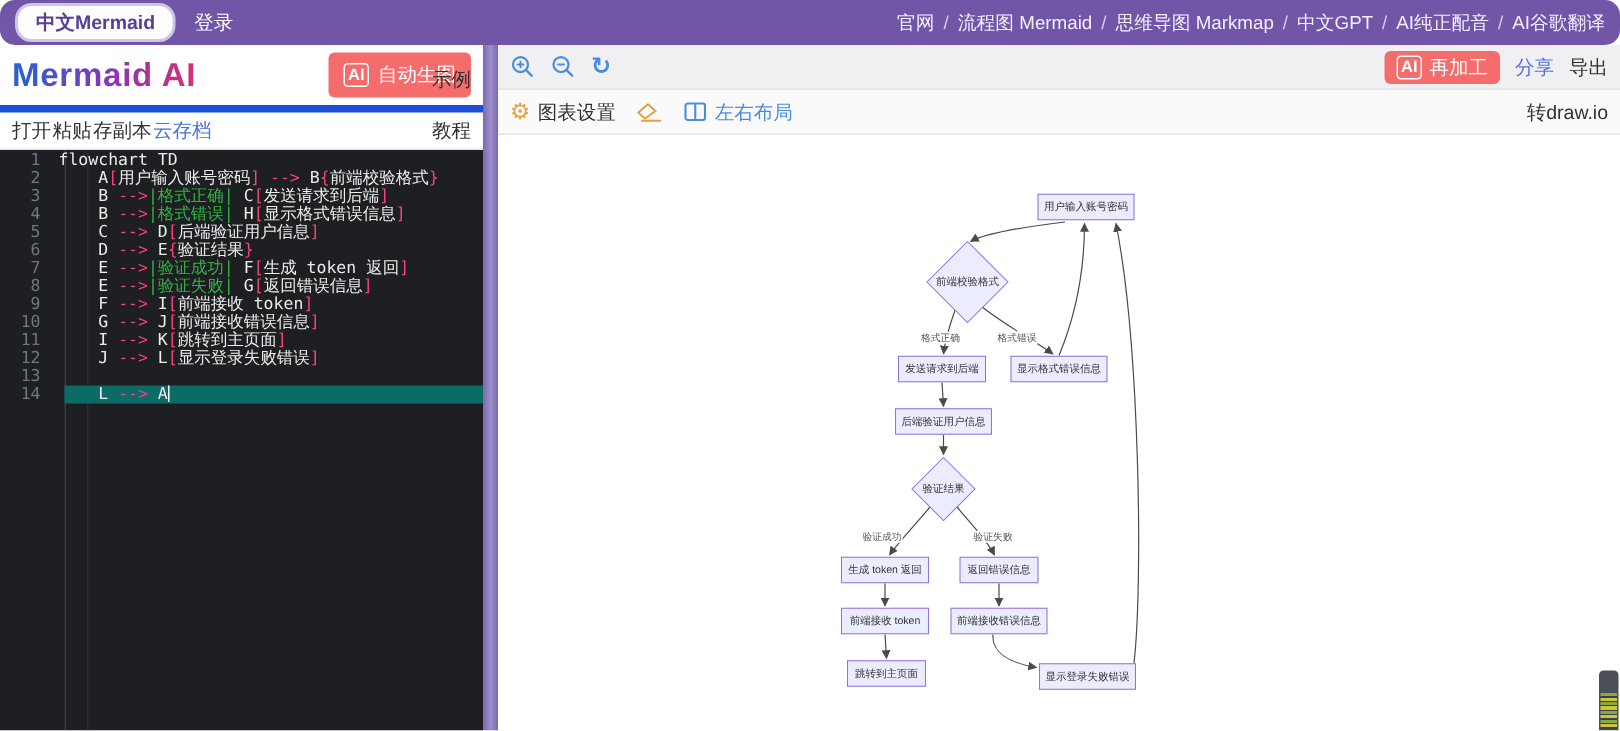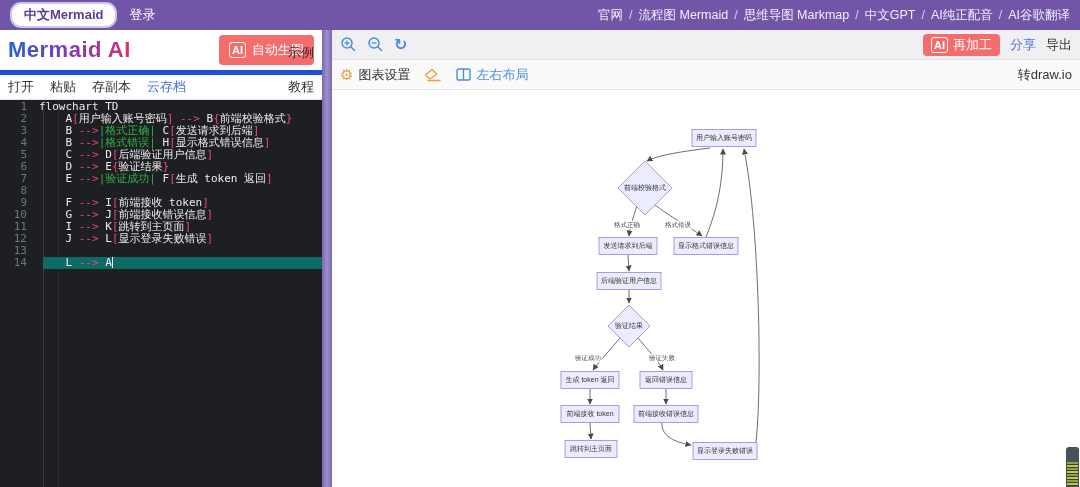--- a/index.html
+++ b/index.html
@@ -1,20 +1,20 @@
 <!DOCTYPE html>
 <html><head>
 <meta charset="utf-8">
 <style>
   * { margin:0; padding:0; box-sizing:border-box; }
   html,body { width:1080px; height:487px; overflow:hidden; }
   body { font-family:"Liberation Sans","DejaVu Sans",sans-serif; background:#fff; position:relative; font-size:13px; color:#303133; }
 
   
-  .topbar { position:absolute; left:0; top:0; width:1080px; height:30px; background:#7156a8; display:flex; align-items:center; padding:0 10px; color:#fff; }
+  .topbar { position:absolute; left:0; top:0; width:1080px; height:30px; background:#7156a8; display:flex; align-items:center; padding:0 10px; color:#fff;border-radius:10px; }
   .logo-pill { background:#fdfdfe; color:#5b3d99; font-weight:bold; font-size:13px; border-radius:11px; padding:2px 12px; border:2px solid #cfc3e8; }
   .login-link { color:#fff; margin-left:12px; font-size:13px; cursor:pointer; }
   .top-nav { margin-left:auto; display:flex; align-items:center; gap:6px; font-size:12.5px; color:#f2eefc; }
   .top-nav .sep { color:#d8cdf0; }
   .top-nav .nav-item { cursor:pointer; white-space:nowrap; }
 
   
   .left-pane { position:absolute; left:0; top:30px; width:322px; height:457px; background:#fff; }
   .left-header { height:45px; display:flex; align-items:center; padding:0 8px; border-bottom:5px solid #1d4ed8; }
   .app-title { font-size:22px; font-weight:bold; background:linear-gradient(90deg,#2563d0 0%,#8a35b8 55%,#d6336c 100%); -webkit-background-clip:text; background-clip:text; color:transparent; letter-spacing:0.5px; }
@@ -83,21 +83,21 @@
 
 <div class="left-pane">
   <div class="left-header">
     <div class="app-title">Mermaid AI</div>
     <button class="gen-btn">
       <span class="ai-badge">AI</span>
       <span>自动生图</span>
     </button>
   </div>
   <div class="left-toolbar">
-    <span style="display:flex;gap:16px;">
+    <span style="display:flex;gap:1px;">
         <span class="tb-item">打开</span>
         <span class="tb-item">粘贴</span>
         <span class="tb-item">存副本</span>
         <span class="tb-item blue">云存档</span>
       </span>
     <span class="spacer"></span>
     <span style="display:flex;gap:16px;flex-direction:column;">
         <span class="tb-item">示例</span>
         <span class="tb-item">教程</span>
         <span class="tb-item">历史</span>
@@ -109,21 +109,21 @@
   <div class="gutter-border"></div>
   <div class="indent-guide"></div>
   <div id="ed-lines">
       <div class="ed-line"><span class="num">1</span><span class="code"><span class="tk-w">flowchart TD</span></span></div>
       <div class="ed-line"><span class="num">2</span><span class="code"><span class="tk-w">    A</span><span class="tk-p">[</span><span class="tk-w">用户输入账号密码</span><span class="tk-p">]</span><span class="tk-w"> </span><span class="tk-p">--&gt;</span><span class="tk-w"> B</span><span class="tk-p">{</span><span class="tk-w">前端校验格式</span><span class="tk-p">}</span></span></div>
       <div class="ed-line"><span class="num">3</span><span class="code"><span class="tk-w">    B </span><span class="tk-p">--&gt;</span><span class="tk-g">|格式正确|</span><span class="tk-w"> C</span><span class="tk-p">[</span><span class="tk-w">发送请求到后端</span><span class="tk-p">]</span></span></div>
       <div class="ed-line"><span class="num">4</span><span class="code"><span class="tk-w">    B </span><span class="tk-p">--&gt;</span><span class="tk-g">|格式错误|</span><span class="tk-w"> H</span><span class="tk-p">[</span><span class="tk-w">显示格式错误信息</span><span class="tk-p">]</span></span></div>
       <div class="ed-line"><span class="num">5</span><span class="code"><span class="tk-w">    C </span><span class="tk-p">--&gt;</span><span class="tk-w"> D</span><span class="tk-p">[</span><span class="tk-w">后端验证用户信息</span><span class="tk-p">]</span></span></div>
       <div class="ed-line"><span class="num">6</span><span class="code"><span class="tk-w">    D </span><span class="tk-p">--&gt;</span><span class="tk-w"> E</span><span class="tk-p">{</span><span class="tk-w">验证结果</span><span class="tk-p">}</span></span></div>
       <div class="ed-line"><span class="num">7</span><span class="code"><span class="tk-w">    E </span><span class="tk-p">--&gt;</span><span class="tk-g">|验证成功|</span><span class="tk-w"> F</span><span class="tk-p">[</span><span class="tk-w">生成 token 返回</span><span class="tk-p">]</span></span></div>
-      <div class="ed-line"><span class="num">8</span></div>
+      <div class="ed-line"><span class="num">8</span><span class="code"><span class="tk-w">    E </span><span class="tk-p">--&gt;</span><span class="tk-g">|验证失败|</span><span class="tk-w"> G</span><span class="tk-p">[</span><span class="tk-w">返回错误信息</span><span class="tk-p">]</span></span></div>
       <div class="ed-line"><span class="num">9</span><span class="code"><span class="tk-w">    F </span><span class="tk-p">--&gt;</span><span class="tk-w"> I</span><span class="tk-p">[</span><span class="tk-w">前端接收 token</span><span class="tk-p">]</span></span></div>
       <div class="ed-line"><span class="num">10</span><span class="code"><span class="tk-w">    G </span><span class="tk-p">--&gt;</span><span class="tk-w"> J</span><span class="tk-p">[</span><span class="tk-w">前端接收错误信息</span><span class="tk-p">]</span></span></div>
       <div class="ed-line"><span class="num">11</span><span class="code"><span class="tk-w">    I </span><span class="tk-p">--&gt;</span><span class="tk-w"> K</span><span class="tk-p">[</span><span class="tk-w">跳转到主页面</span><span class="tk-p">]</span></span></div>
       <div class="ed-line"><span class="num">12</span><span class="code"><span class="tk-w">    J </span><span class="tk-p">--&gt;</span><span class="tk-w"> L</span><span class="tk-p">[</span><span class="tk-w">显示登录失败错误</span><span class="tk-p">]</span></span></div>
       <div class="ed-line"><span class="num">13</span></div>
       <div class="ed-line active"><div class="code-bg"></div><span class="num">14</span><span class="code"><span class="tk-w">    L </span><span class="tk-p">--&gt;</span><span class="tk-w"> A</span><span class="cursor"></span></span></div>
     </div>
 </div>
 
 <div class="splitter"></div>

